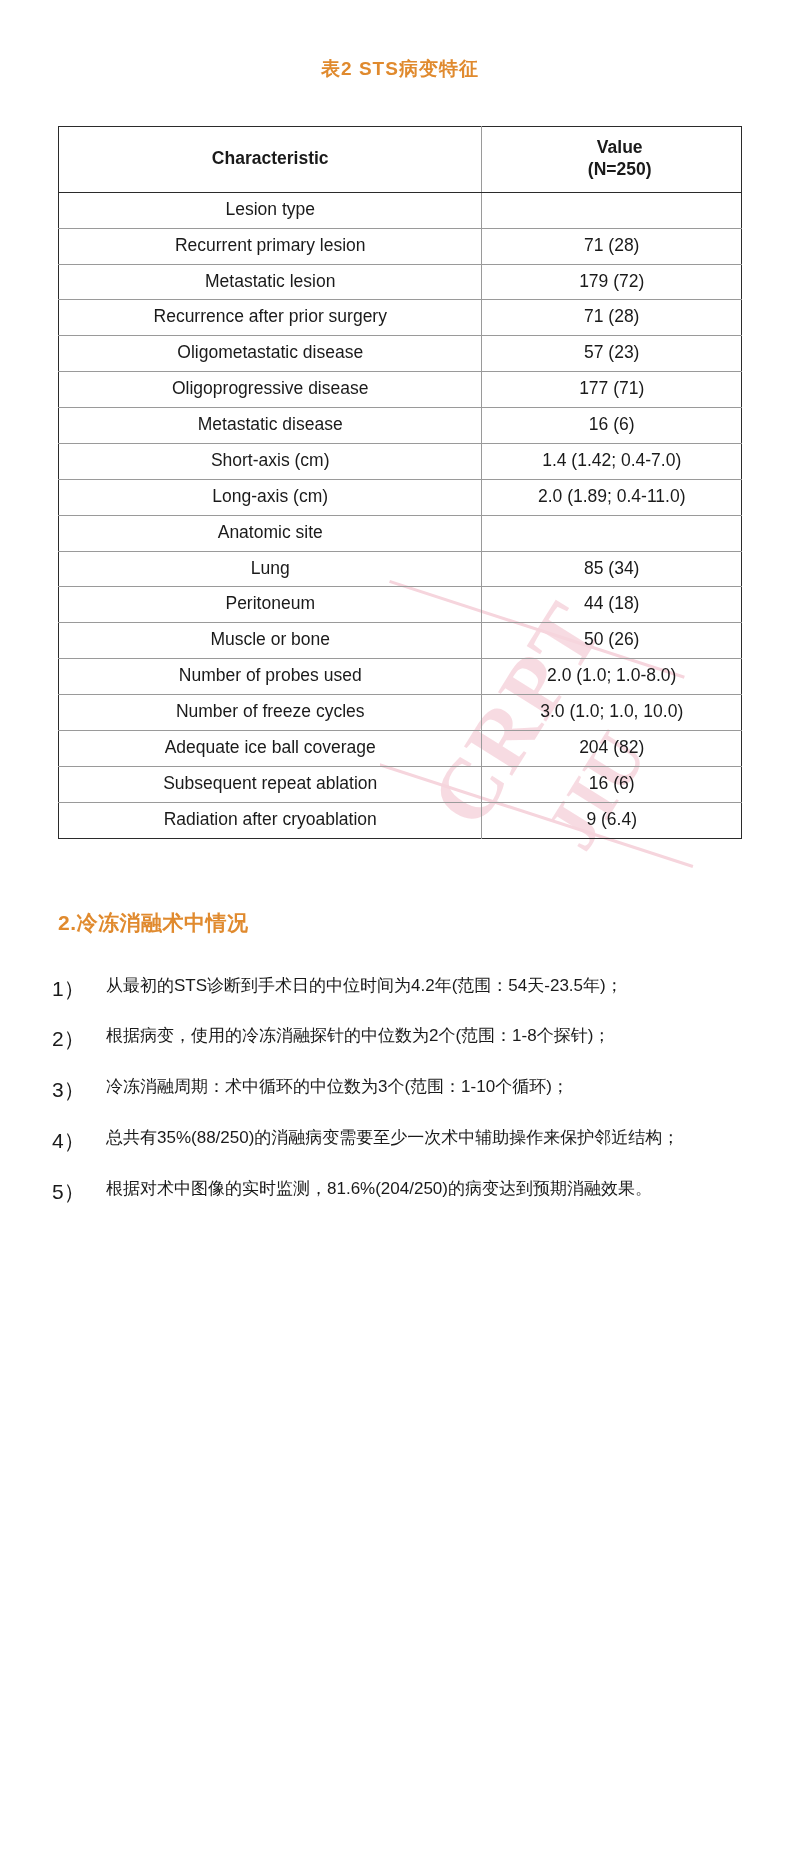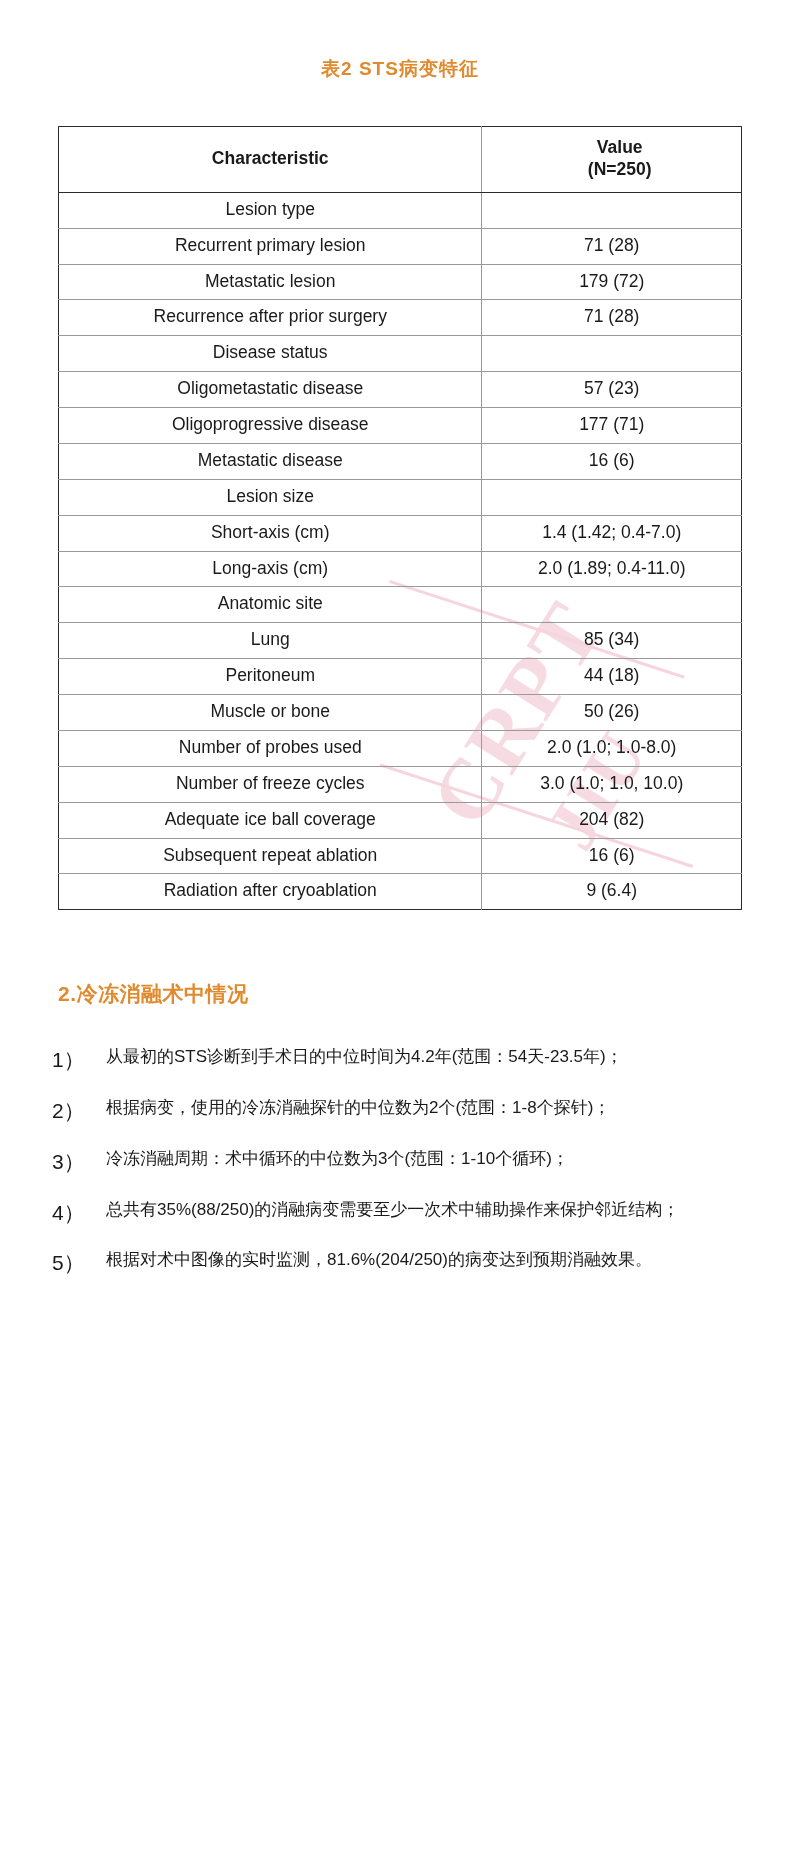--- a/index.html
+++ b/index.html
@@ -180,38 +180,30 @@
         </tr>
         <tr>
           <td class="col-char indent2">Metastatic lesion</td>
           <td class="col-val">179 (72)</td>
         </tr>
         <tr>
           <td class="col-char">Recurrence after prior surgery</td>
           <td class="col-val">71 (28)</td>
         </tr>
         <tr>
-          <td class="col-char">Disease status</td>
-          <td class="col-val"></td>
-        </tr>
-        <tr>
           <td class="col-char indent1">Oligometastatic disease</td>
           <td class="col-val">57 (23)</td>
         </tr>
         <tr>
           <td class="col-char indent1">Oligoprogressive disease</td>
           <td class="col-val">177 (71)</td>
         </tr>
         <tr>
           <td class="col-char indent1">Metastatic disease</td>
           <td class="col-val">16 (6)</td>
-        </tr>
-        <tr>
-          <td class="col-char">Lesion size</td>
-          <td class="col-val"></td>
         </tr>
         <tr>
           <td class="col-char indent1">Short-axis (cm)</td>
           <td class="col-val">1.4 (1.42; 0.4-7.0)</td>
         </tr>
         <tr>
           <td class="col-char indent1">Long-axis (cm)</td>
           <td class="col-val">2.0 (1.89; 0.4-11.0)</td>
         </tr>
         <tr>

